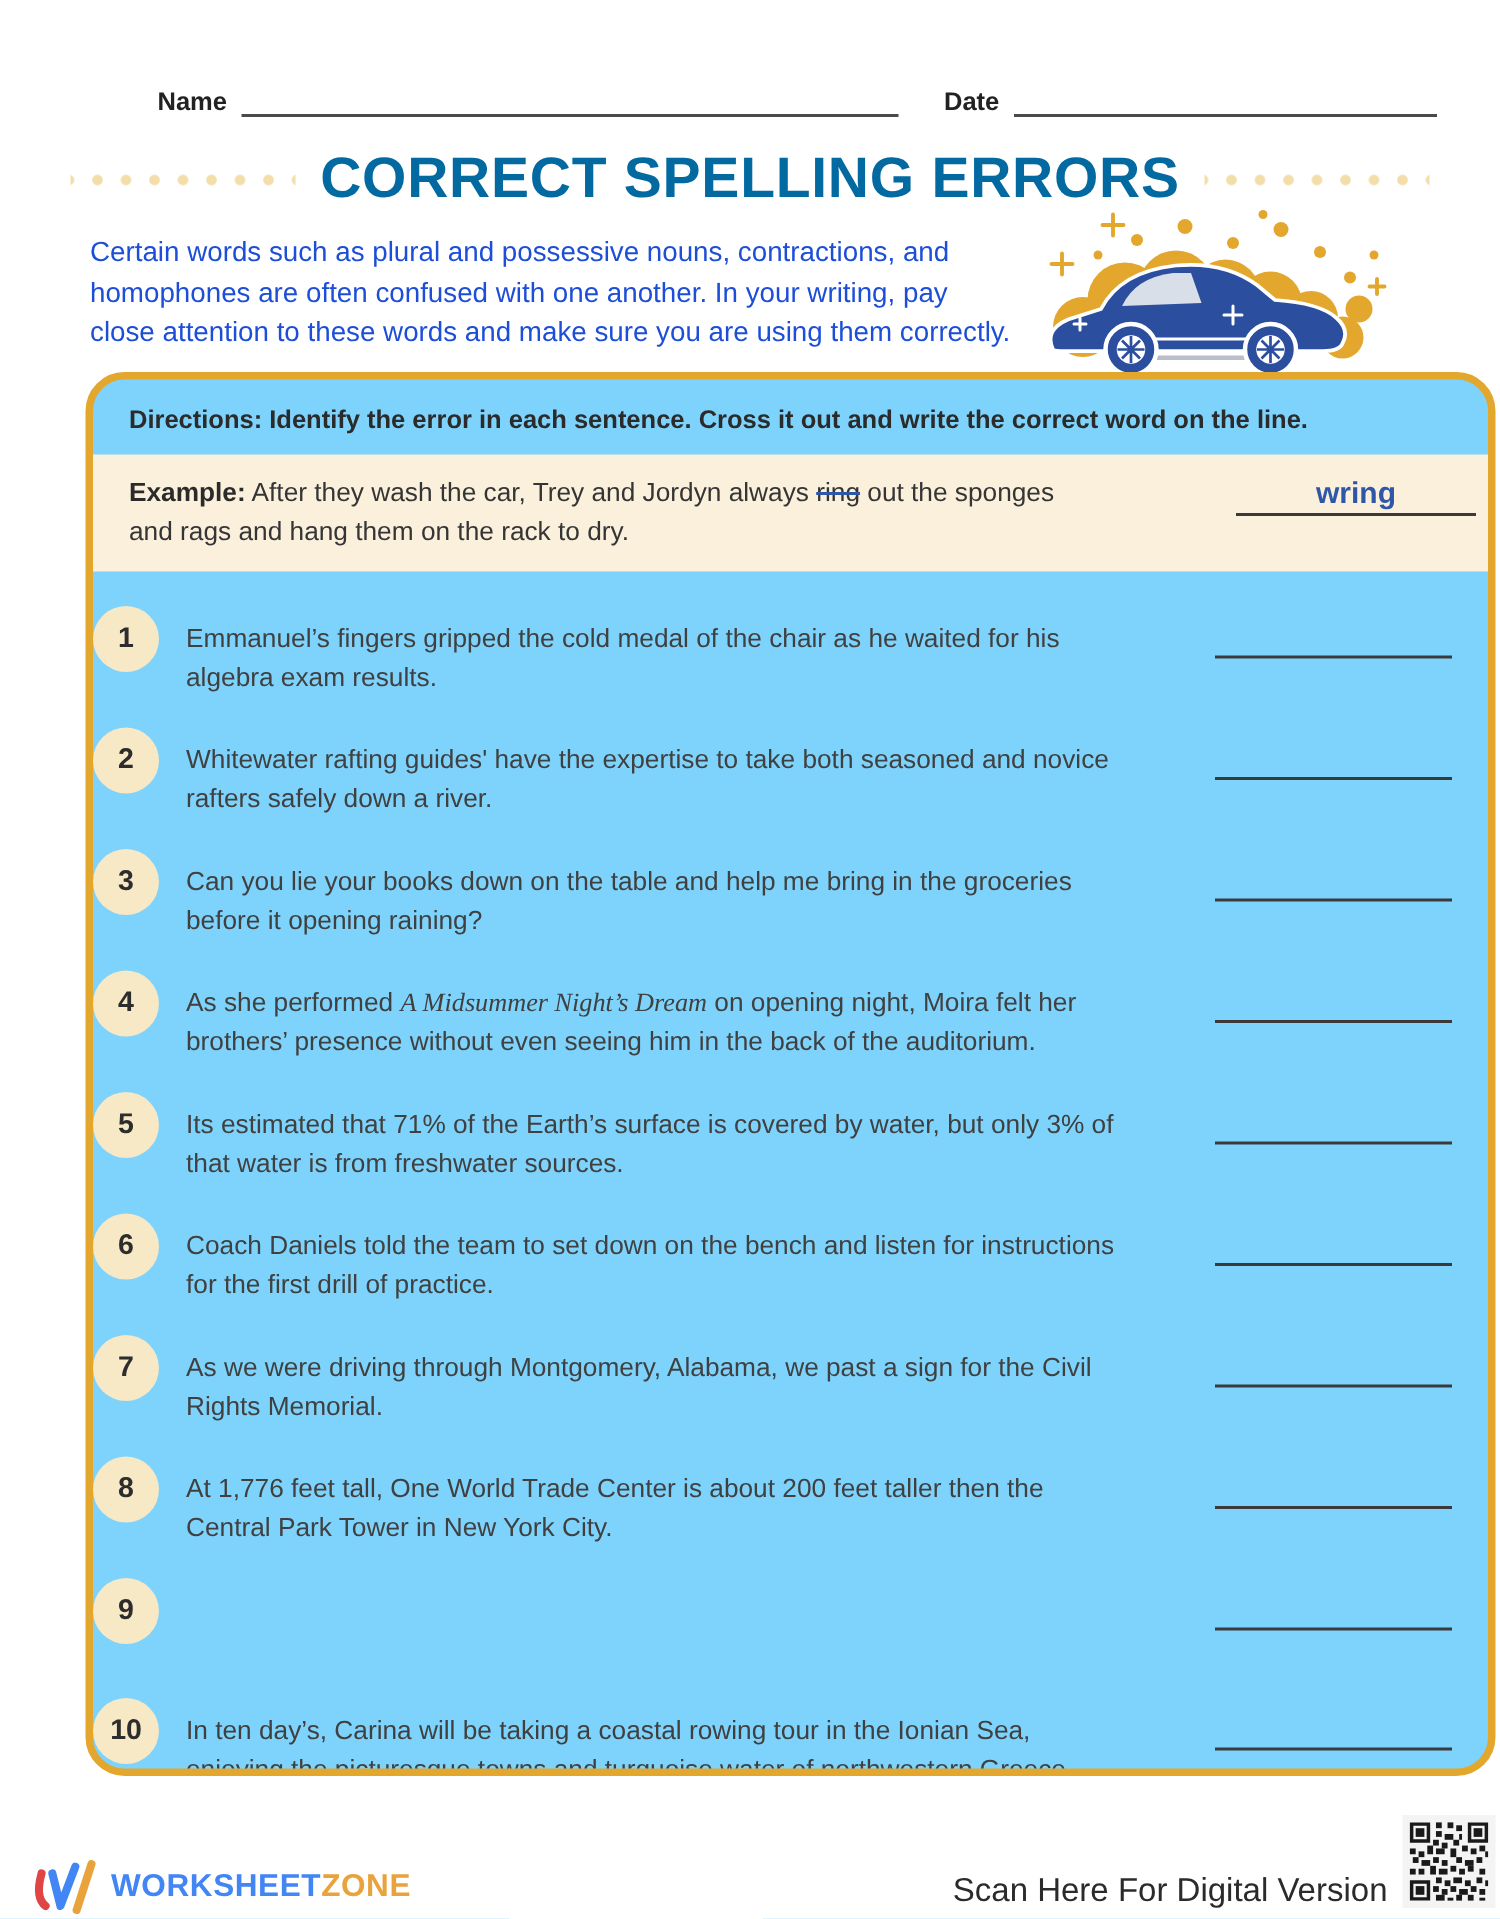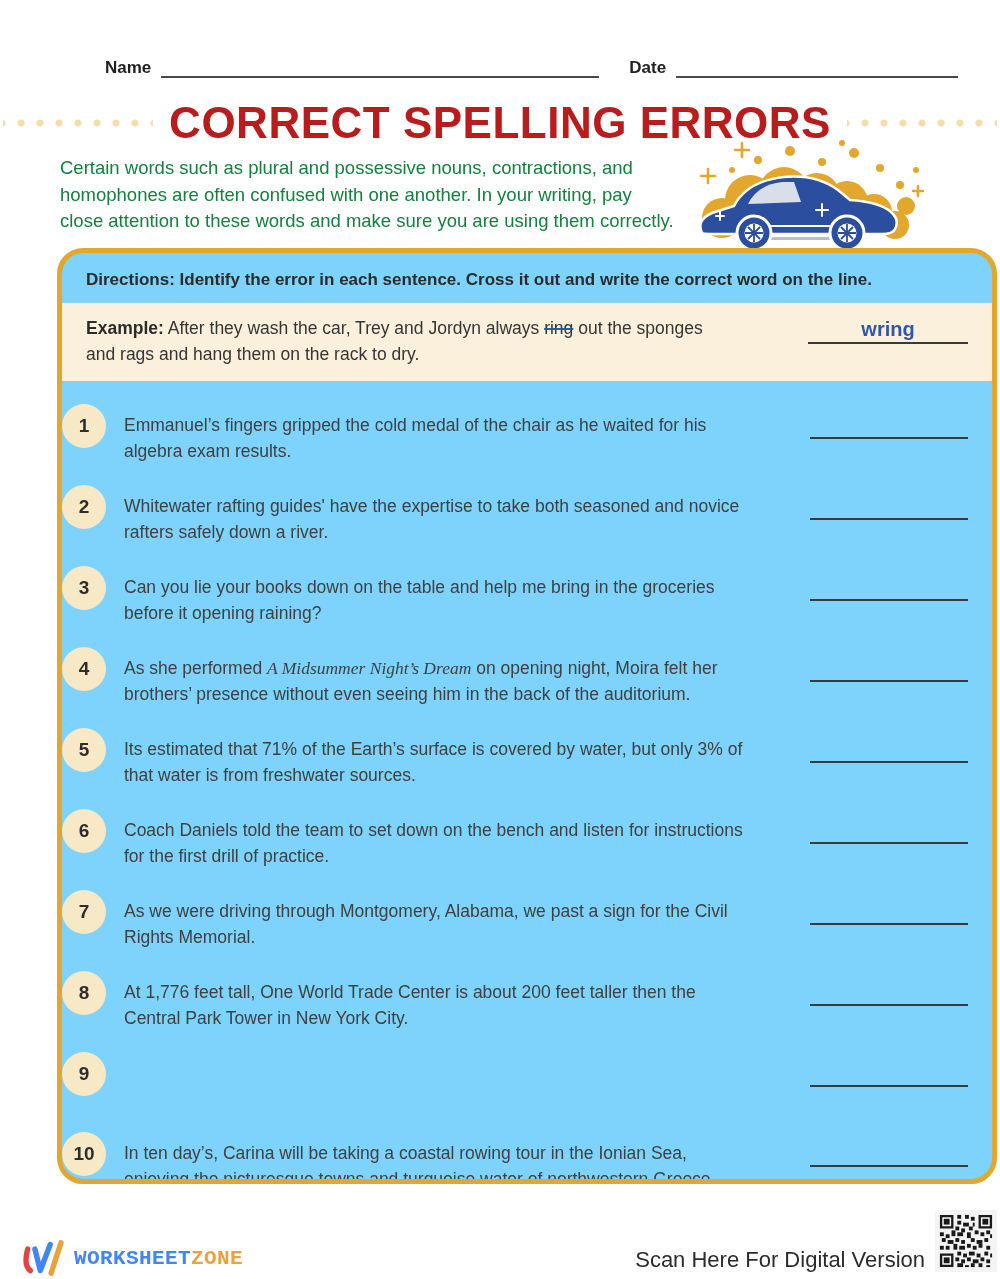--- a/index.html
+++ b/index.html
@@ -13,53 +13,53 @@
   .name-line { width:438px; margin-left:10px; }
   .date-gap { width:30px; }
   .date-line { width:282px; margin-left:10px; }
 
   
   .title-row { position:absolute; top:98px; left:0; width:1000px;
     display:flex; align-items:center; justify-content:center; gap:16px; }
   .dots { width:150px; height:10px;
     background-image:radial-gradient(circle, #f3dda8 3.2px, transparent 3.8px);
     background-size:19px 10px; background-position:center; }
-  .page-title { font-size:44px; font-weight:800; letter-spacing:.5px; color:#b91c1c; }
+  .page-title { font-size:38px; font-weight:800; letter-spacing:.5px; color:#0369a1; }
 
   
   .intro { position:absolute; top:155px; left:60px; width:618px;
-    font-size:18.5px; line-height:26.5px; color:#15803d; }
+    font-size:18.5px; line-height:26.5px; color:#1d4ed8; }
   .car-art { position:absolute; left:692px; top:138px; }
 
   
   .main-box { position:absolute; top:248px; left:57px; width:940px; height:936px;
     border:5px solid #e3a72e; border-radius:26px; background:#7dd3fc; overflow:hidden; }
   .directions { margin:17px 24px 0 24px; font-size:17px; font-weight:bold; color:#2b2b2b; }
-  .example-band { margin-top:13px; background:#faf0dc; padding:13px 24px 14px 24px;
+  .example-band { margin-top:13px; background:#faf0dc; padding:13px 8px 14px 24px;
     display:flex; align-items:flex-start; }
   .example-text { width:622px; font-size:17.5px; line-height:25.5px; color:#353535; }
   .bold-label { font-weight:bold; color:#2b2b2b; }
   .crossed { text-decoration:line-through; text-decoration-color:#2f57a8; text-decoration-thickness:2px; }
   .example-answer { margin-left:auto; width:160px; text-align:center;
     border-bottom:2.5px solid #3a3a3a; padding-bottom:1px; margin-top:2px;
     font-size:20px; font-weight:bold; color:#2f57a8; }
 
   
   .question-list { margin-top:32px; }
   .question-row { display:flex; align-items:flex-start; margin-bottom:30px; min-height:50px; }
   .num-badge { flex:0 0 44px; width:44px; height:44px; border-radius:50%;
     background:#f7e8c6; display:flex; align-items:center; justify-content:center;
     font-weight:bold; font-size:19px; color:#2d2d2d; margin-top:-9px; }
   .q-text { margin-left:18px; width:625px; font-size:17.5px; line-height:25.5px; color:#404040; }
   .q-text .italic { font-style:italic;font-family:Liberation Serif, serif; }
   .answer-line { margin-left:auto; margin-right:24px; width:158px; height:0;
     border-bottom:2.5px solid #3a3a3a; margin-top:24px; }
 
   
-  .footer-logo { position:absolute; left:20px; top:1240px; display:flex; align-items:center; gap:8px;font-family:Liberation Mono, monospace; }
+  .footer-logo { position:absolute; left:20px; top:1240px; display:flex; align-items:center; gap:8px; }
   .logo-word { font-size:21px; font-weight:800; letter-spacing:.4px; }
   .logo-blue { color:#4285f4; }
   .logo-gold { color:#e8a33d; }
   .scan-text { position:absolute; top:1247px; left:605px; width:320px; text-align:right;
     font-size:22px; color:#2b2b2b; }
   .qr { position:absolute; left:935px; top:1210px; width:62px; height:62px; background:#f4f4f4; padding:3px; }
 </style>
 </head>
 <body>
 

